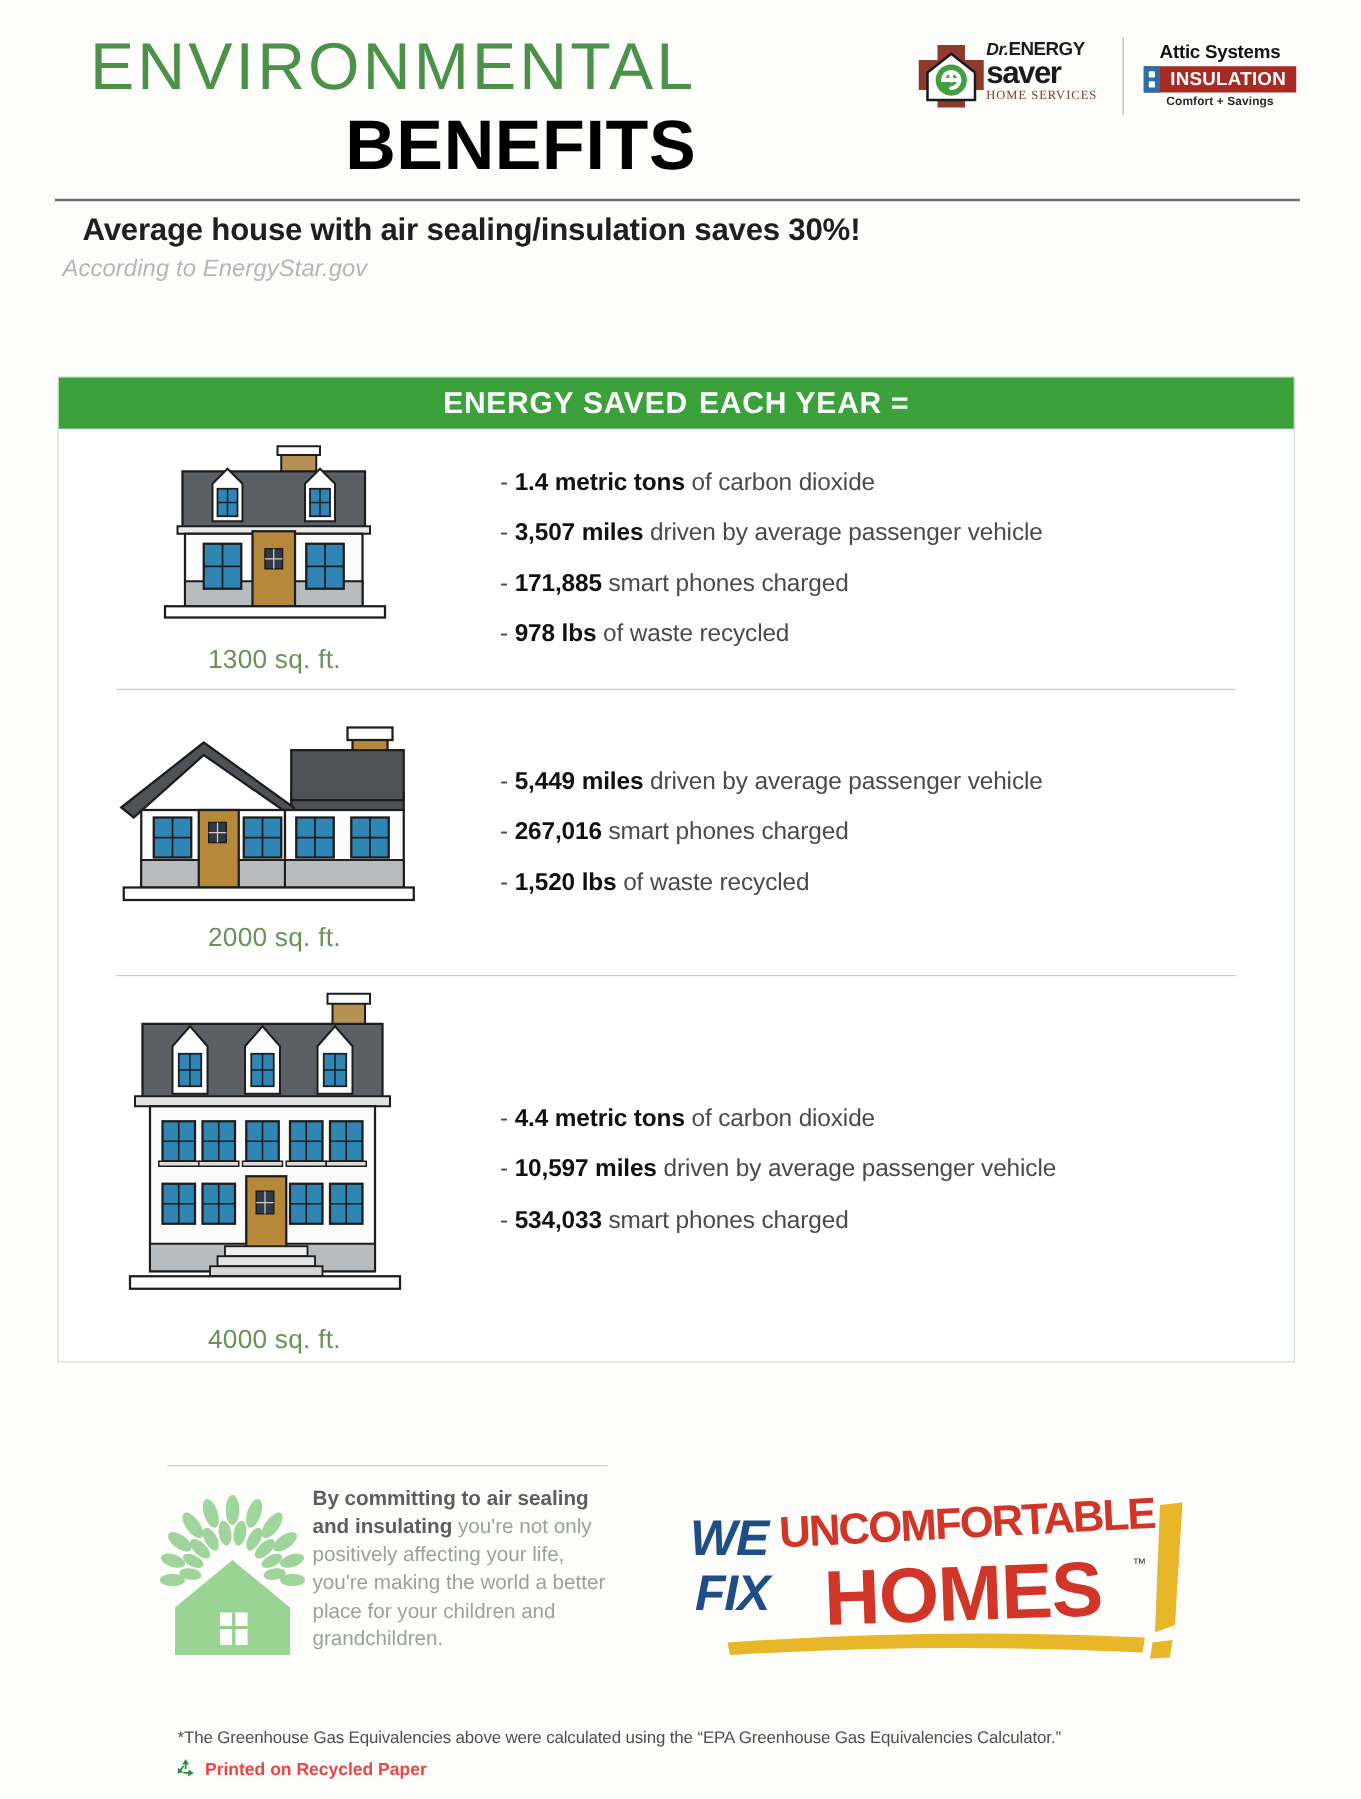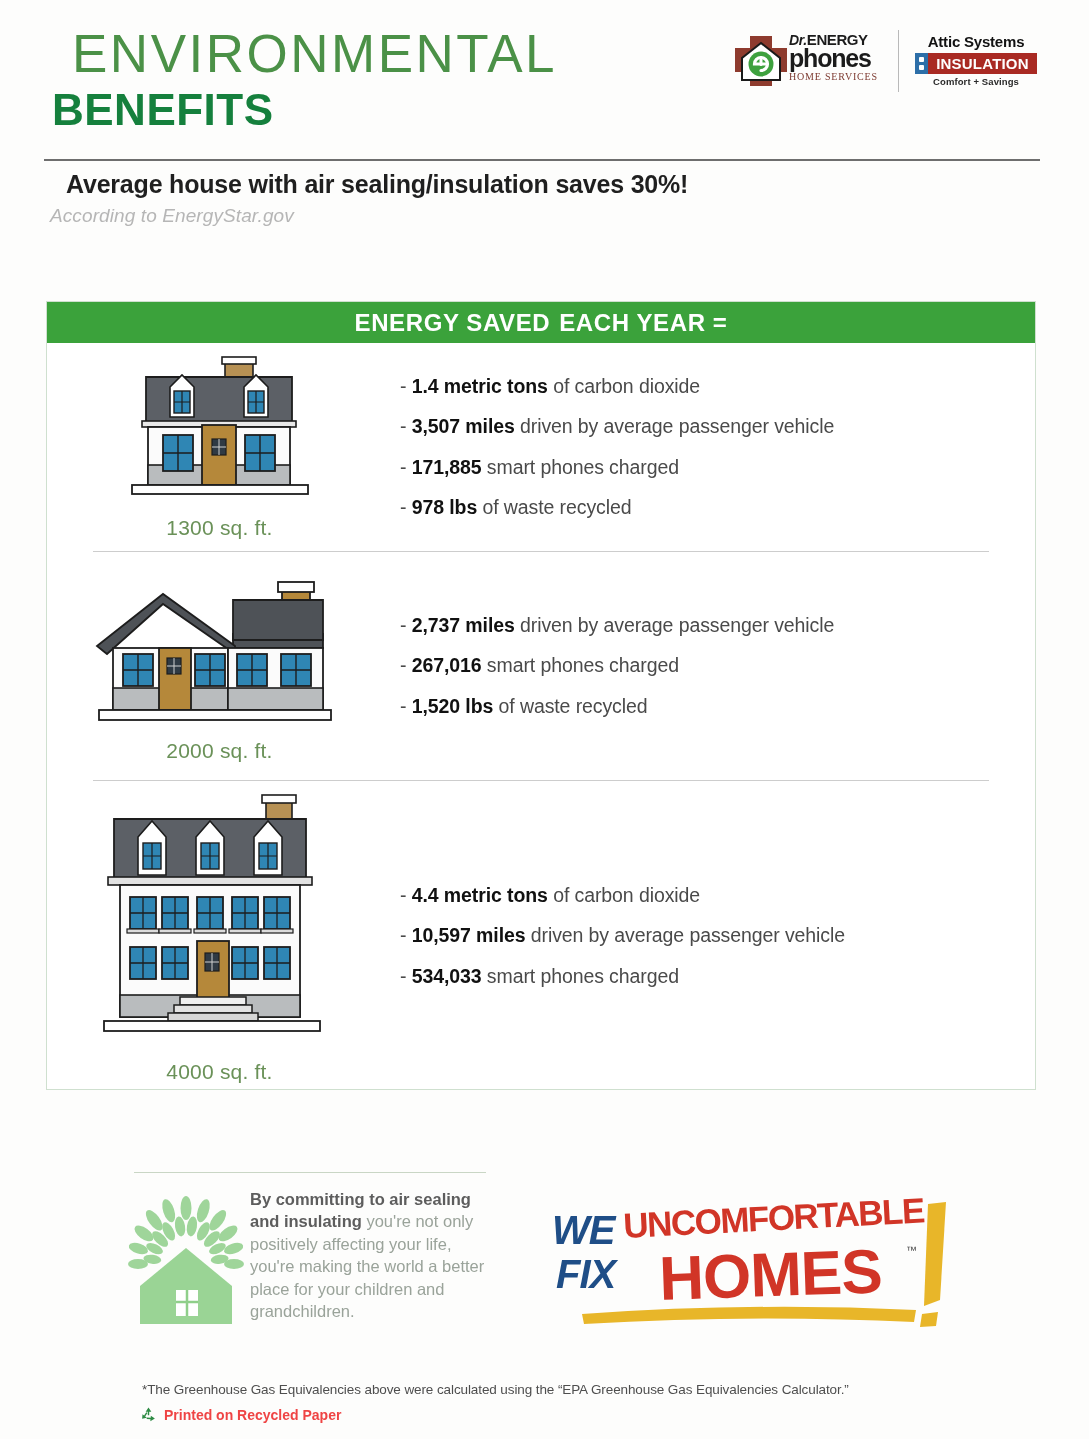--- a/index.html
+++ b/index.html
@@ -16,22 +16,22 @@
   
   .header{position:absolute;left:0;top:0;width:1089px;height:150px;}
   .title-wrap{position:absolute;left:52px;top:27px;}
   .title-line1{
     font-size:53px;letter-spacing:2.5px;color:#4b9147;
     font-weight:400;line-height:1.0;
     font-family:"Liberation Sans", sans-serif;
     margin-left:20px;
   }
   .title-line2{
-    font-size:44px;letter-spacing:0.5px;color:#15803d;
-    font-weight:bold;line-height:1.0;margin-top:8px;
+    font-size:56px;letter-spacing:0.5px;color:#000000;
+    font-weight:bold;line-height:1.0;margin-top:8px;text-align:right;
   }
 
   
   .logo-des{position:absolute;left:733px;top:31px;width:158px;height:62px;}
   .des-mark{position:absolute;left:0;top:3px;width:56px;height:54px;}
   .des-text{position:absolute;left:56px;top:0px;width:102px;}
   .des-dr{font-size:14px;font-style:italic;font-weight:bold;color:#1b1b1b;letter-spacing:-0.3px;}
   .des-energy{font-size:15px;font-weight:bold;color:#1b1b1b;letter-spacing:-0.4px;}
   .des-saver{font-size:25px;font-weight:bold;color:#1b1b1b;line-height:0.92;letter-spacing:-1.2px;margin-top:-2px;}
   .des-hs{font-size:10px;color:#7d3a30;letter-spacing:0.8px;font-family:"Liberation Serif",serif;margin-top:1px;}
@@ -107,21 +107,21 @@
         <path d="M17 2 H39 V14 H54 V38 H39 V52 H17 V38 H2 V14 H17 Z" fill="#8e3b2e"></path>
         <path d="M28 9 L47 24 V46 H9 V24 Z" fill="#ffffff" stroke="#1a1a1a" stroke-width="2"></path>
         <circle cx="28" cy="30" r="12.5" fill="#3ea13e"></circle>
         <path d="M34.5 30 H21.5 a6.5 6.5 0 1 1 6.5 6.5" fill="none" stroke="#ffffff" stroke-width="3.2" stroke-linecap="round"></path>
         <path d="M28 23.5 v7" stroke="#ffffff" stroke-width="3" stroke-linecap="round"></path>
       </svg>
       <div class="des-text">
         <div>
           <span class="des-dr">Dr.</span><span class="des-energy">ENERGY</span>
         </div>
-        <div class="des-saver">phones</div>
+        <div class="des-saver">saver</div>
         <div class="des-hs">HOME SERVICES</div>
       </div>
     </div>
 
     <div class="logo-divider"></div>
 
     <div class="logo-as">
       <div class="as-top">Attic Systems</div>
       <div class="as-bar">
         <div class="as-sq"></div>
@@ -216,21 +216,21 @@
 
           <rect x="74" y="78" width="32" height="62" fill="#b5883a" stroke="#1d1d1d" stroke-width="1.8"></rect>
           <rect x="82" y="88" width="14" height="16" fill="#2f3a44" stroke="#1d1d1d" stroke-width="1.2"></rect>
           <path d="M89 88 v16 M82 96 h14" stroke="#cfcfcf" stroke-width="1"></path>
 
           <rect x="14" y="140" width="232" height="10" fill="#ffffff" stroke="#1d1d1d" stroke-width="1.8"></rect>
         </svg>
         <div class="sqft">2000 sq. ft.</div>
       </div>
       <div class="factcol">
-        <div class="fact"><span class="dash">- </span><b>2,737 miles</b> <span>driven by average passenger vehicle</span></div>
+        <div class="fact"><span class="dash">- </span><b>5,449 miles</b> <span>driven by average passenger vehicle</span></div>
         <div class="fact"><span class="dash">- </span><b>267,016</b> <span>smart phones charged</span></div>
         <div class="fact"><span class="dash">- </span><b>1,520 lbs</b> <span>of waste recycled</span></div>
       </div>
     </div>
 
     <div class="divider"></div>
 
     <div class="row" style="height:310px;">
       <div class="housecol">
         <svg class="house" width="252" height="262" viewBox="0 0 252 262">

